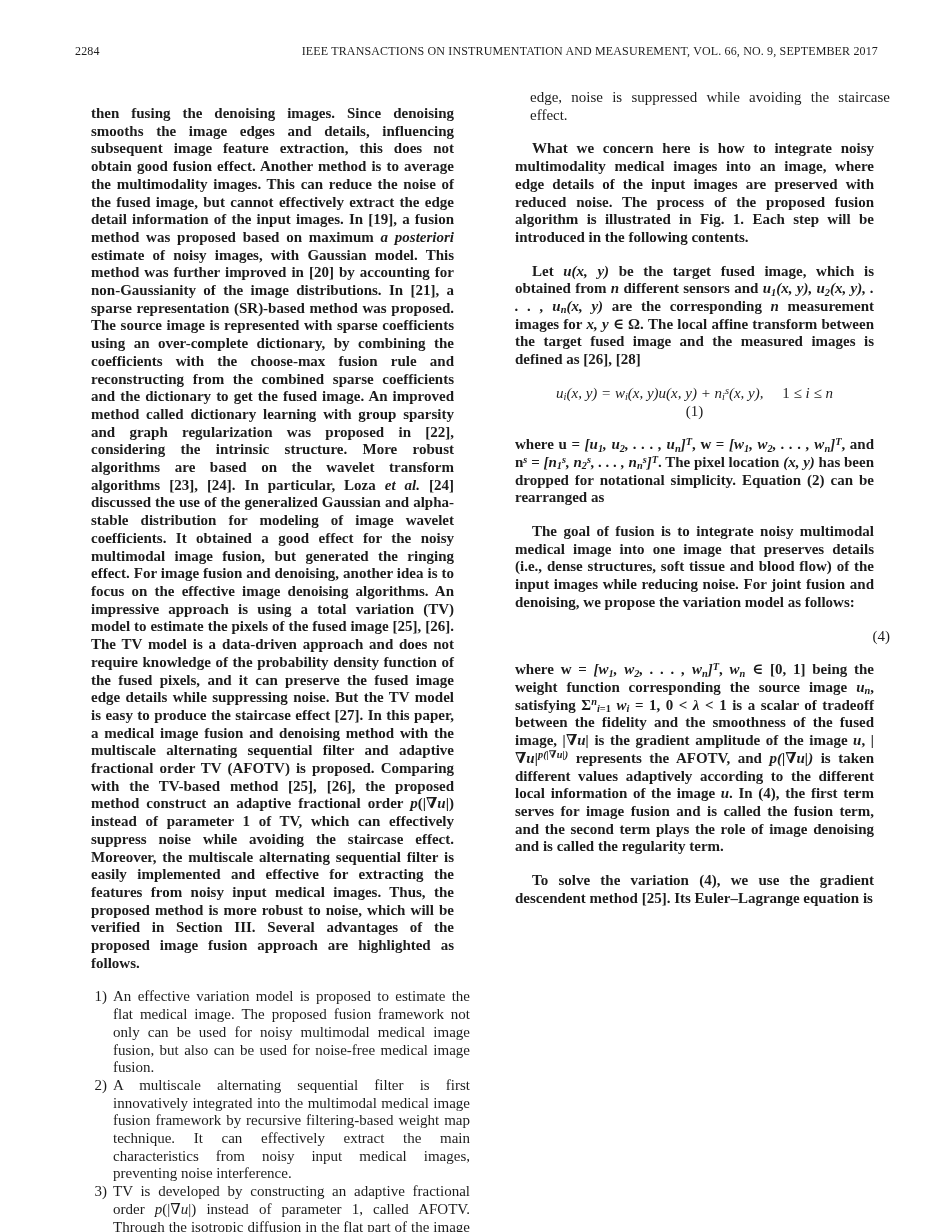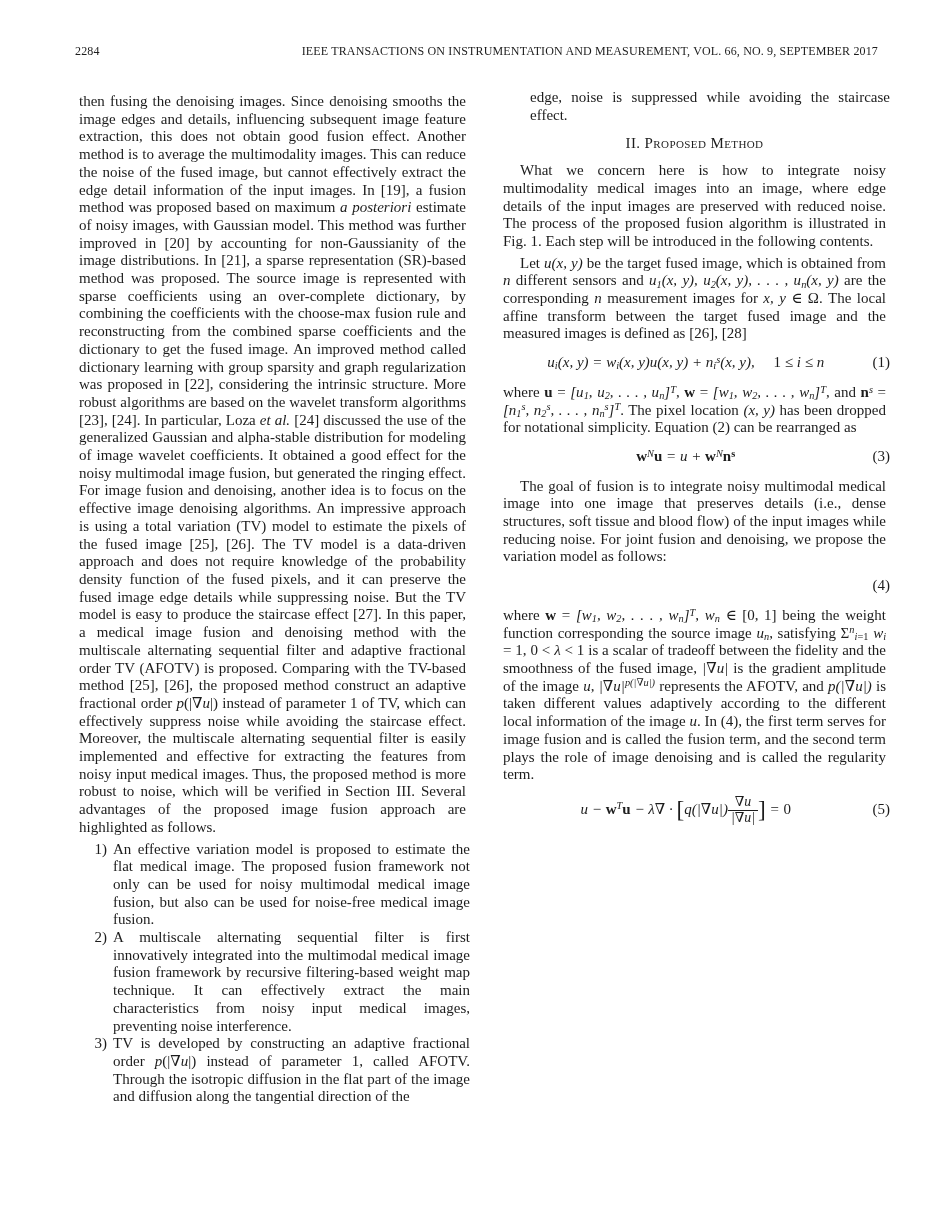--- a/index.html
+++ b/index.html
@@ -12,34 +12,34 @@
     position:absolute; top:44px; left:75px; width:803px;
     display:flex; justify-content:space-between; align-items:baseline;
     font-size:12px; letter-spacing:0.15px;
   }
   .col {
     position:absolute; top:89px; font-size:15px; line-height:17.7px;
     text-align:justify; hyphens:none;
   }
   .col-left  { left:75px;  width:395px; }
   .col-right { left:499px; width:391px; }
-  p { margin:4px; text-indent:17px; }
+  p { margin:16px; text-indent:17px;font-weight:bold; }
   p.p-flush { text-indent:0; }
   sup,sub { font-size:69%; line-height:0; }
   sup { vertical-align:baseline; position:relative; top:-0.42em; }
   sub { vertical-align:baseline; position:relative; top:0.22em; }
   .rm { font-style:normal; }
   .li { position:relative; padding-left:38px; margin:0; }
   .li-num { position:absolute; left:10px; width:22px; text-align:right; }
   .cont { padding-left:31px; }
   .sec-heading {
     text-align:center; font-variant:small-caps; letter-spacing:0.4px;
     margin:11px 0 9px 0;
   }
-  .eq { display:flex; align-items:center; margin:11px 0 12px 0; }
+  .eq { display:flex; align-items:center; margin:11px 0 12px 0;flex-direction:column; }
   .eq-body { flex:1; text-align:center; font-style:italic; }
   .eq-body b, .eq b { font-style:normal; font-weight:bold; }
   .eq-num { font-style:normal; }
   .eq-stack { display:block; }
   .eq-stack .eq-num-line { text-align:right; font-style:normal; margin-top:4px; }
   .frac { display:inline-flex; flex-direction:column; text-align:center;
           vertical-align:middle; line-height:1.08; font-size:0.92em; }
   .fnum { padding:0 3px; }
   .fden { border-top:1px solid #1c1c1c; padding:0 3px; }
   .bigbr { font-size:1.55em; font-style:normal; line-height:1; vertical-align:-0.12em; }
@@ -66,49 +66,38 @@
     </div>
     <div class="li">
       <span class="li-num">3)</span>
       <div>TV is developed by constructing an adaptive fractional order <i>p</i>(|∇<i>u</i>|) instead of parameter 1, called AFOTV. Through the isotropic diffusion in the flat part of the image and diffusion along the tangential direction of the</div>
     </div>
   </div>
 
   <div class="col col-right">
     <div class="cont">edge, noise is suppressed while avoiding the staircase effect.</div>
 
-    <div class="sec-heading">II. Proposed Method</div>
 
     <p>What we concern here is how to integrate noisy multimodality medical images into an image, where edge details of the input images are preserved with reduced noise. The process of the proposed fusion algorithm is illustrated in Fig. 1. Each step will be introduced in the following contents.</p>
     <p>Let <i>u(x, y)</i> be the target fused image, which is obtained from <i>n</i> different sensors and <i>u<sub>1</sub>(x, y), u<sub>2</sub>(x, y), . . . , u<sub>n</sub>(x, y)</i> are the corresponding <i>n</i> measurement images for <i>x, y</i> ∈ Ω. The local affine transform between the target fused image and the measured images is defined as [26], [28]</p>
 
     <div class="eq">
       <span class="eq-body">u<sub>i</sub>(x, y) = w<sub>i</sub>(x, y)u(x, y) + n<sub>i</sub><sup>s</sup>(x, y),  <span class="rm">1</span> ≤ i ≤ n</span>
       <span class="eq-num">(1)</span>
     </div>
 
 
 
     <p class="p-flush">where <b>u</b> = <i>[u<sub>1</sub>, u<sub>2</sub>, . . . , u<sub>n</sub>]<sup>T</sup></i>, <b>w</b> = <i>[w<sub>1</sub>, w<sub>2</sub>, . . . , w<sub>n</sub>]<sup>T</sup></i>, and <b>n</b><sup><i>s</i></sup> = <i>[n<sub>1</sub><sup>s</sup>, n<sub>2</sub><sup>s</sup>, . . . , n<sub>n</sub><sup>s</sup>]<sup>T</sup></i>. The pixel location <i>(x, y)</i> has been dropped for notational simplicity. Equation (2) can be rearranged as</p>
 
-    <div class="eq">
-      <span class="eq-body"><b>w</b><sup>N</sup><b>u</b> = u + <b>w</b><sup>N</sup><b>n</b><sup><b>s</b></sup></span>
-      <span class="eq-num">(3)</span>
-    </div>
 
     <p>The goal of fusion is to integrate noisy multimodal medical image into one image that preserves details (i.e., dense structures, soft tissue and blood flow) of the input images while reducing noise. For joint fusion and denoising, we propose the variation model as follows:</p>
 
     <div class="eq eq-stack">
       <div class="eq-num-line">(4)</div>
     </div>
 
     <p class="p-flush">where <b>w</b> = <i>[w<sub>1</sub>, w<sub>2</sub>, . . . , w<sub>n</sub>]<sup>T</sup></i>, <i>w<sub>n</sub></i> ∈ [0, 1] being the weight function corresponding the source image <i>u<sub>n</sub></i>, satisfying Σ<sup><i>n</i></sup><sub><i>i</i>=1</sub> <i>w<sub>i</sub></i> = 1, 0 &lt; <i>λ</i> &lt; 1 is a scalar of tradeoff between the fidelity and the smoothness of the fused image, <i>|∇u|</i> is the gradient amplitude of the image <i>u</i>, <i>|∇u|<sup>p(|∇u|)</sup></i> represents the AFOTV, and <i>p(|∇u|)</i> is taken different values adaptively according to the different local information of the image <i>u</i>. In (4), the first term serves for image fusion and is called the fusion term, and the second term plays the role of image denoising and is called the regularity term.</p>
+    <p>To solve the variation (4), we use the gradient descendent method [25]. Its Euler–Lagrange equation is</p>
 
-    <div class="eq">
-      <span class="eq-body">u − <b>w</b><sup>T</sup><b>u</b> − λ∇ · <span class="bigbr">[</span>q(|∇u|)<span class="frac">
-            <span class="fnum">∇u</span>
-            <span class="fden">|∇u|</span>
-          </span><span class="bigbr">]</span> = <span class="rm">0</span></span>
-      <span class="eq-num">(5)</span>
-    </div>
   </div>
 
 </div>
 
 </body></html>

